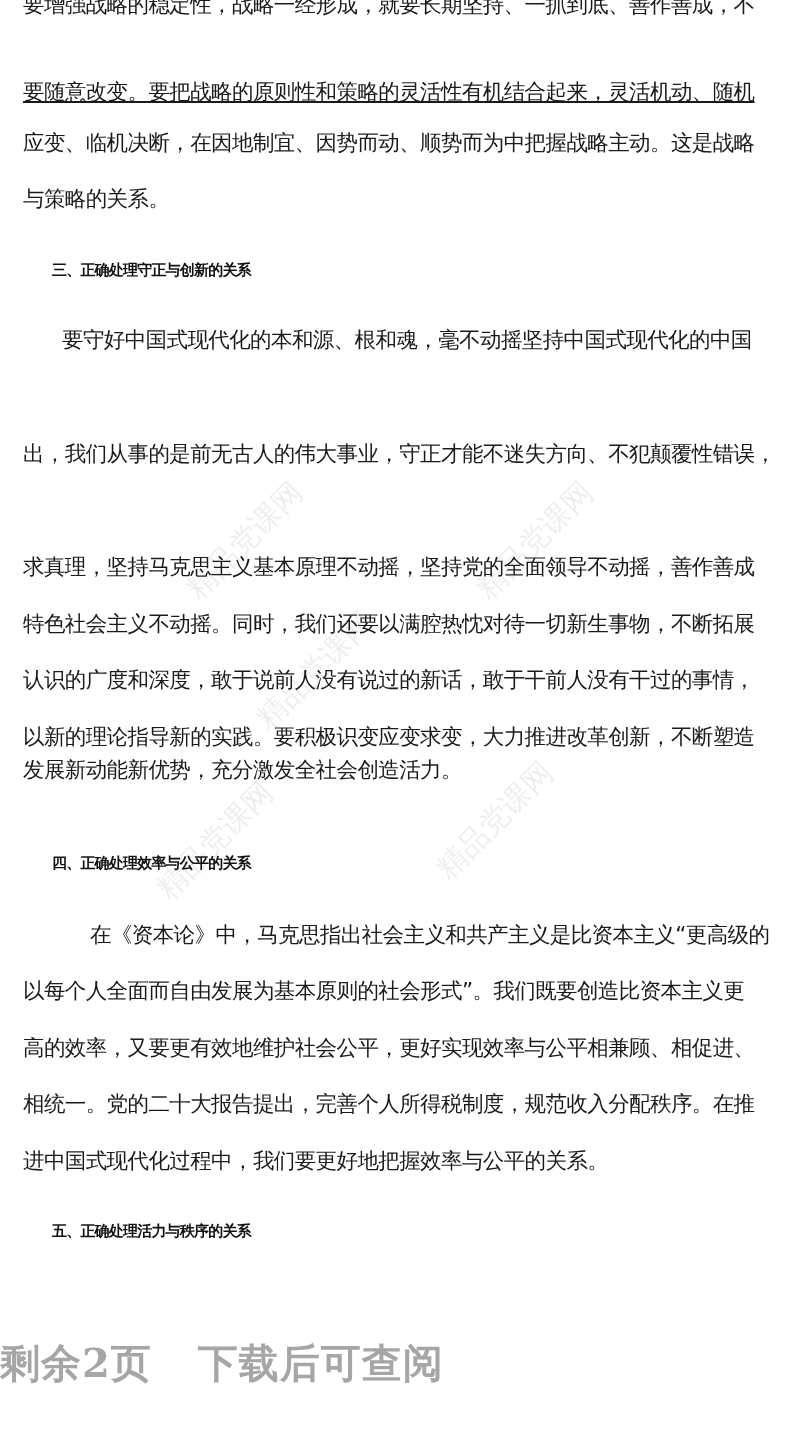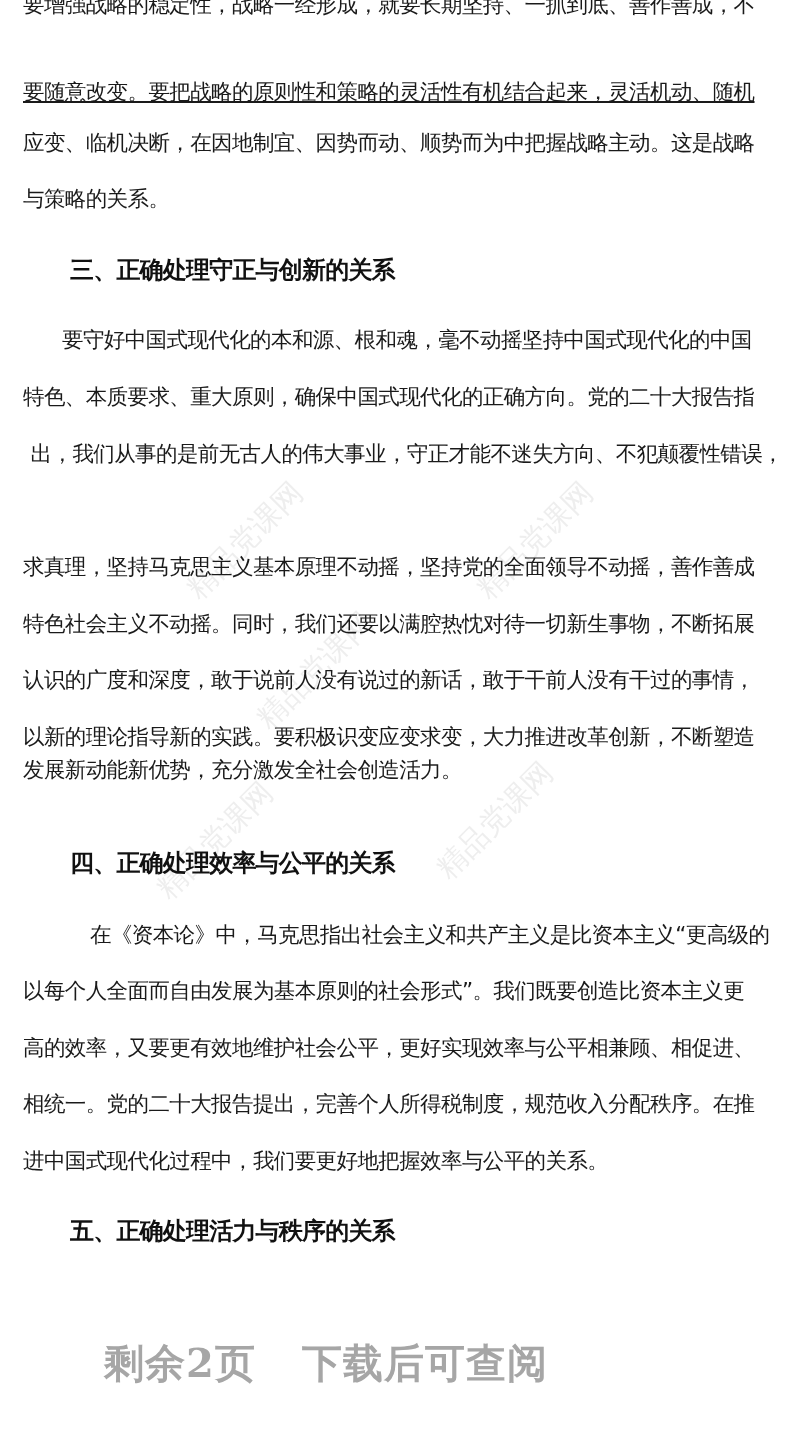--- a/index.html
+++ b/index.html
@@ -26,22 +26,22 @@
     left: 23px;
     width: 760px;
     font-size: 21.5px;
     line-height: 30px;
     white-space: nowrap;
     letter-spacing: -0.6px;
   }
   .line.indent { left: 62px; width: 720px; }
   .heading {
     position: absolute;
-    left: 70px;
-    font-size: 24px;
+    left: 52px;
+    font-size: 15px;
     line-height: 30px;
     font-weight: bold;
     white-space: nowrap;
     letter-spacing: -0.8px;
     color: #111;
   }
   .watermark {
     position: absolute;
     font-size: 30px;
     color: rgba(150,150,150,0.16);
@@ -49,21 +49,21 @@
     transform-origin: center;
     white-space: nowrap;
     pointer-events: none;
     font-family: "DejaVu Sans", sans-serif;
   }
   .footer-banner {
     position: absolute;
     left: 0;
     top: 1338px;
     width: 652px;
-    text-align: center;
+    text-align: left;
     font-family: "DejaVu Serif", "Liberation Serif", serif;
     font-weight: bold;
     font-size: 40px;
     line-height: 50px;
     color: #a6a6a6;
     letter-spacing: 1px;
   }
   .footer-banner .gap { display: inline-block; width: 46px; }
 </style>
 </head>
@@ -77,22 +77,21 @@
   <div class="watermark" style="left:140px; top:820px;">精品党课网</div>
   <div class="watermark" style="left:420px; top:800px;">精品党课网</div>
 
   <div class="line" style="top:-10px;">要增强战略的稳定性，战略一经形成，就要长期坚持、一抓到底、善作善成，不</div>
   <div class="line" style="top:77px;text-decoration:underline;">要随意改变。要把战略的原则性和策略的灵活性有机结合起来，灵活机动、随机</div>
   <div class="line" style="top:128px;">应变、临机决断，在因地制宜、因势而动、顺势而为中把握战略主动。这是战略</div>
   <div class="line" style="top:184px;">与策略的关系。</div>
 
   <div class="heading" style="top:255px;">三、正确处理守正与创新的关系</div>
   <div class="line indent" style="top:325px;">要守好中国式现代化的本和源、根和魂，毫不动摇坚持中国式现代化的中国</div>
-  <div class="line" style="top:382px;">特色、本质要求、重大原则，确保中国式现代化的正确方向。党的二十大报告指</div>
-  <div class="line" style="top:439px;text-align:right;">出，我们从事的是前无古人的伟大事业，守正才能不迷失方向、不犯颠覆性错误，</div>
+  <div class="line" style="top:439px;">出，我们从事的是前无古人的伟大事业，守正才能不迷失方向、不犯颠覆性错误，</div>
   <div class="line" style="top:552px;">求真理，坚持马克思主义基本原理不动摇，坚持党的全面领导不动摇，善作善成</div>
   <div class="line" style="top:609px;">特色社会主义不动摇。同时，我们还要以满腔热忱对待一切新生事物，不断拓展</div>
   <div class="line" style="top:665px;">认识的广度和深度，敢于说前人没有说过的新话，敢于干前人没有干过的事情，</div>
   <div class="line" style="top:722px;">以新的理论指导新的实践。要积极识变应变求变，大力推进改革创新，不断塑造</div>
   <div class="line" style="top:755px;">发展新动能新优势，充分激发全社会创造活力。</div>
 
   <div class="heading" style="top:848px;">四、正确处理效率与公平的关系</div>
   <div class="line indent" style="top:920px;margin-left:28px;">在《资本论》中，马克思指出社会主义和共产主义是比资本主义“更高级的</div>
   <div class="line" style="top:976px;">以每个人全面而自由发展为基本原则的社会形式”。我们既要创造比资本主义更</div>
   <div class="line" style="top:1033px;">高的效率，又要更有效地维护社会公平，更好实现效率与公平相兼顾、相促进、</div>

